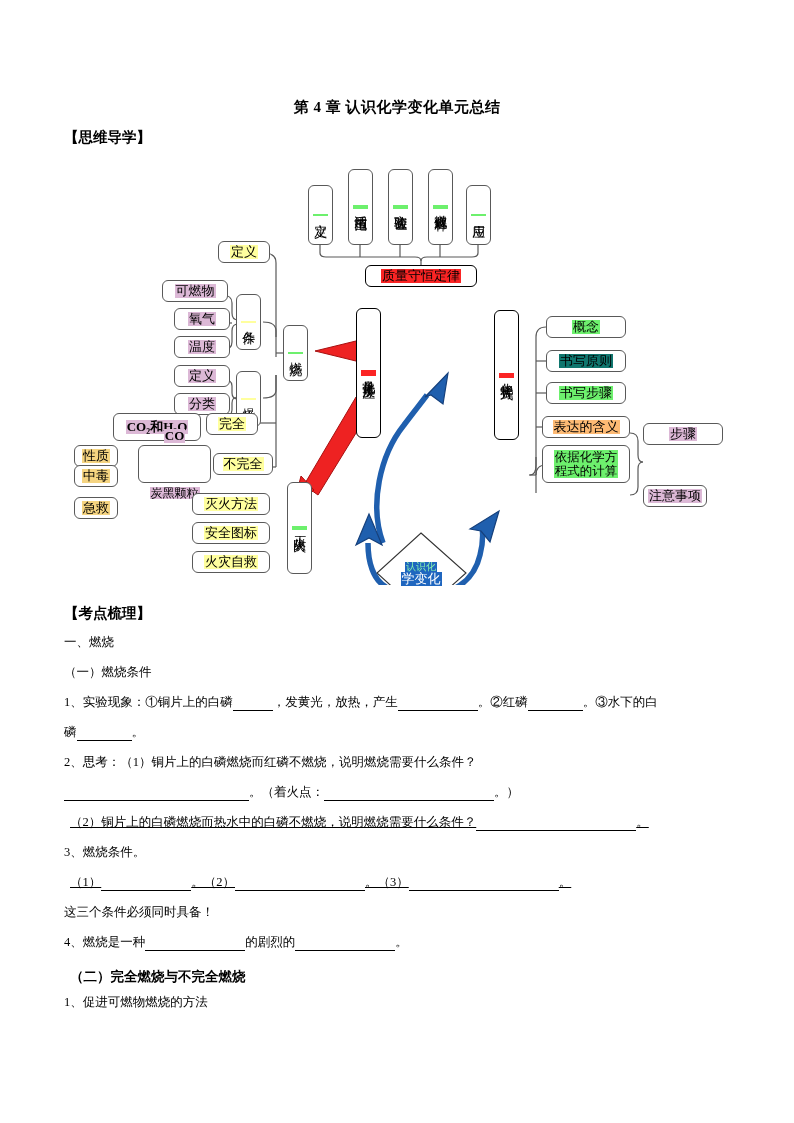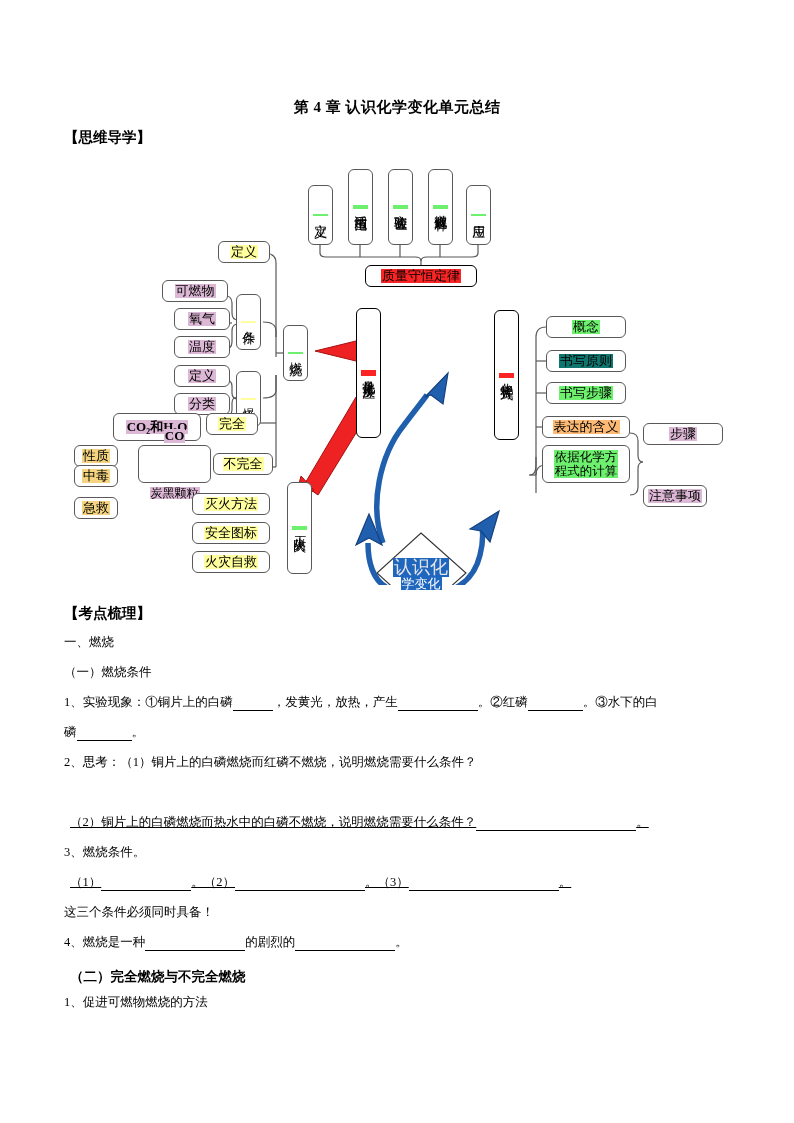--- a/index.html
+++ b/index.html
@@ -282,40 +282,43 @@
     </div>
 
     <div class="node" style="left:643px;top:278px;width:80px;height:22px;">
       <span class="txt" style="background:#dcb8d6;">步骤</span>
     </div>
     <div class="node" style="left:643px;top:340px;width:64px;height:22px;">
       <span class="txt" style="background:#dcb8d6;">注意事项</span>
     </div>
 
     <div class="node nobrd diamond-label" style="left:386px;top:412px;width:70px;height:34px;flex-direction:column;">
-      <span class="txt" style="background:#1f66bf;color:#e5e5e5;font-size:18px;">认识化</span>
+      <span class="txt" style="background:#1f66bf;color:#86efac;font-size:10px;">认识化</span>
       <span class="txt" style="background:#1f66bf;color:#fff;font-size:13px;">学变化</span>
     </div>
 
   </div>
 
   <div class="sec-head" style="top:604px;">【考点梳理】</div>
 
   <div class="line" style="top:634px;">一、燃烧</div>
   <div class="line" style="top:664px;">（一）燃烧条件</div>
 
   <div class="line" style="top:694px;">
     <span>1、实验现象：①铜片上的白磷</span><span class="u u40"></span><span>，发黄光，放热，产生</span><span class="u u80"></span><span>。②红磷</span><span class="u u55"></span><span>。③水下的白</span>
   </div>
   <div class="line" style="top:724px;">
     <span>磷</span><span class="u u55"></span><span>。</span>
   </div>
 
   <div class="line" style="top:754px;">2、思考：（1）铜片上的白磷燃烧而红磷不燃烧，说明燃烧需要什么条件？</div>
 
+  <div class="line" style="top:784px;">
+    <span class="u u185"></span><span>。（着火点：</span><span class="u u170"></span><span>。）</span>
+  </div>
 
   <div class="line ind" style="top:814px;">
     <span>（2）铜片上的白磷燃烧而热水中的白磷不燃烧，说明燃烧需要什么条件？</span><span class="u u160"></span><span>。</span>
   </div>
 
   <div class="line" style="top:844px;">3、燃烧条件。</div>
 
   <div class="line ind" style="top:874px;">
     <span>（1）</span><span class="u u90"></span><span>。（2）</span><span class="u u130"></span><span>。（3）</span><span class="u u150"></span><span>。</span>
   </div>

